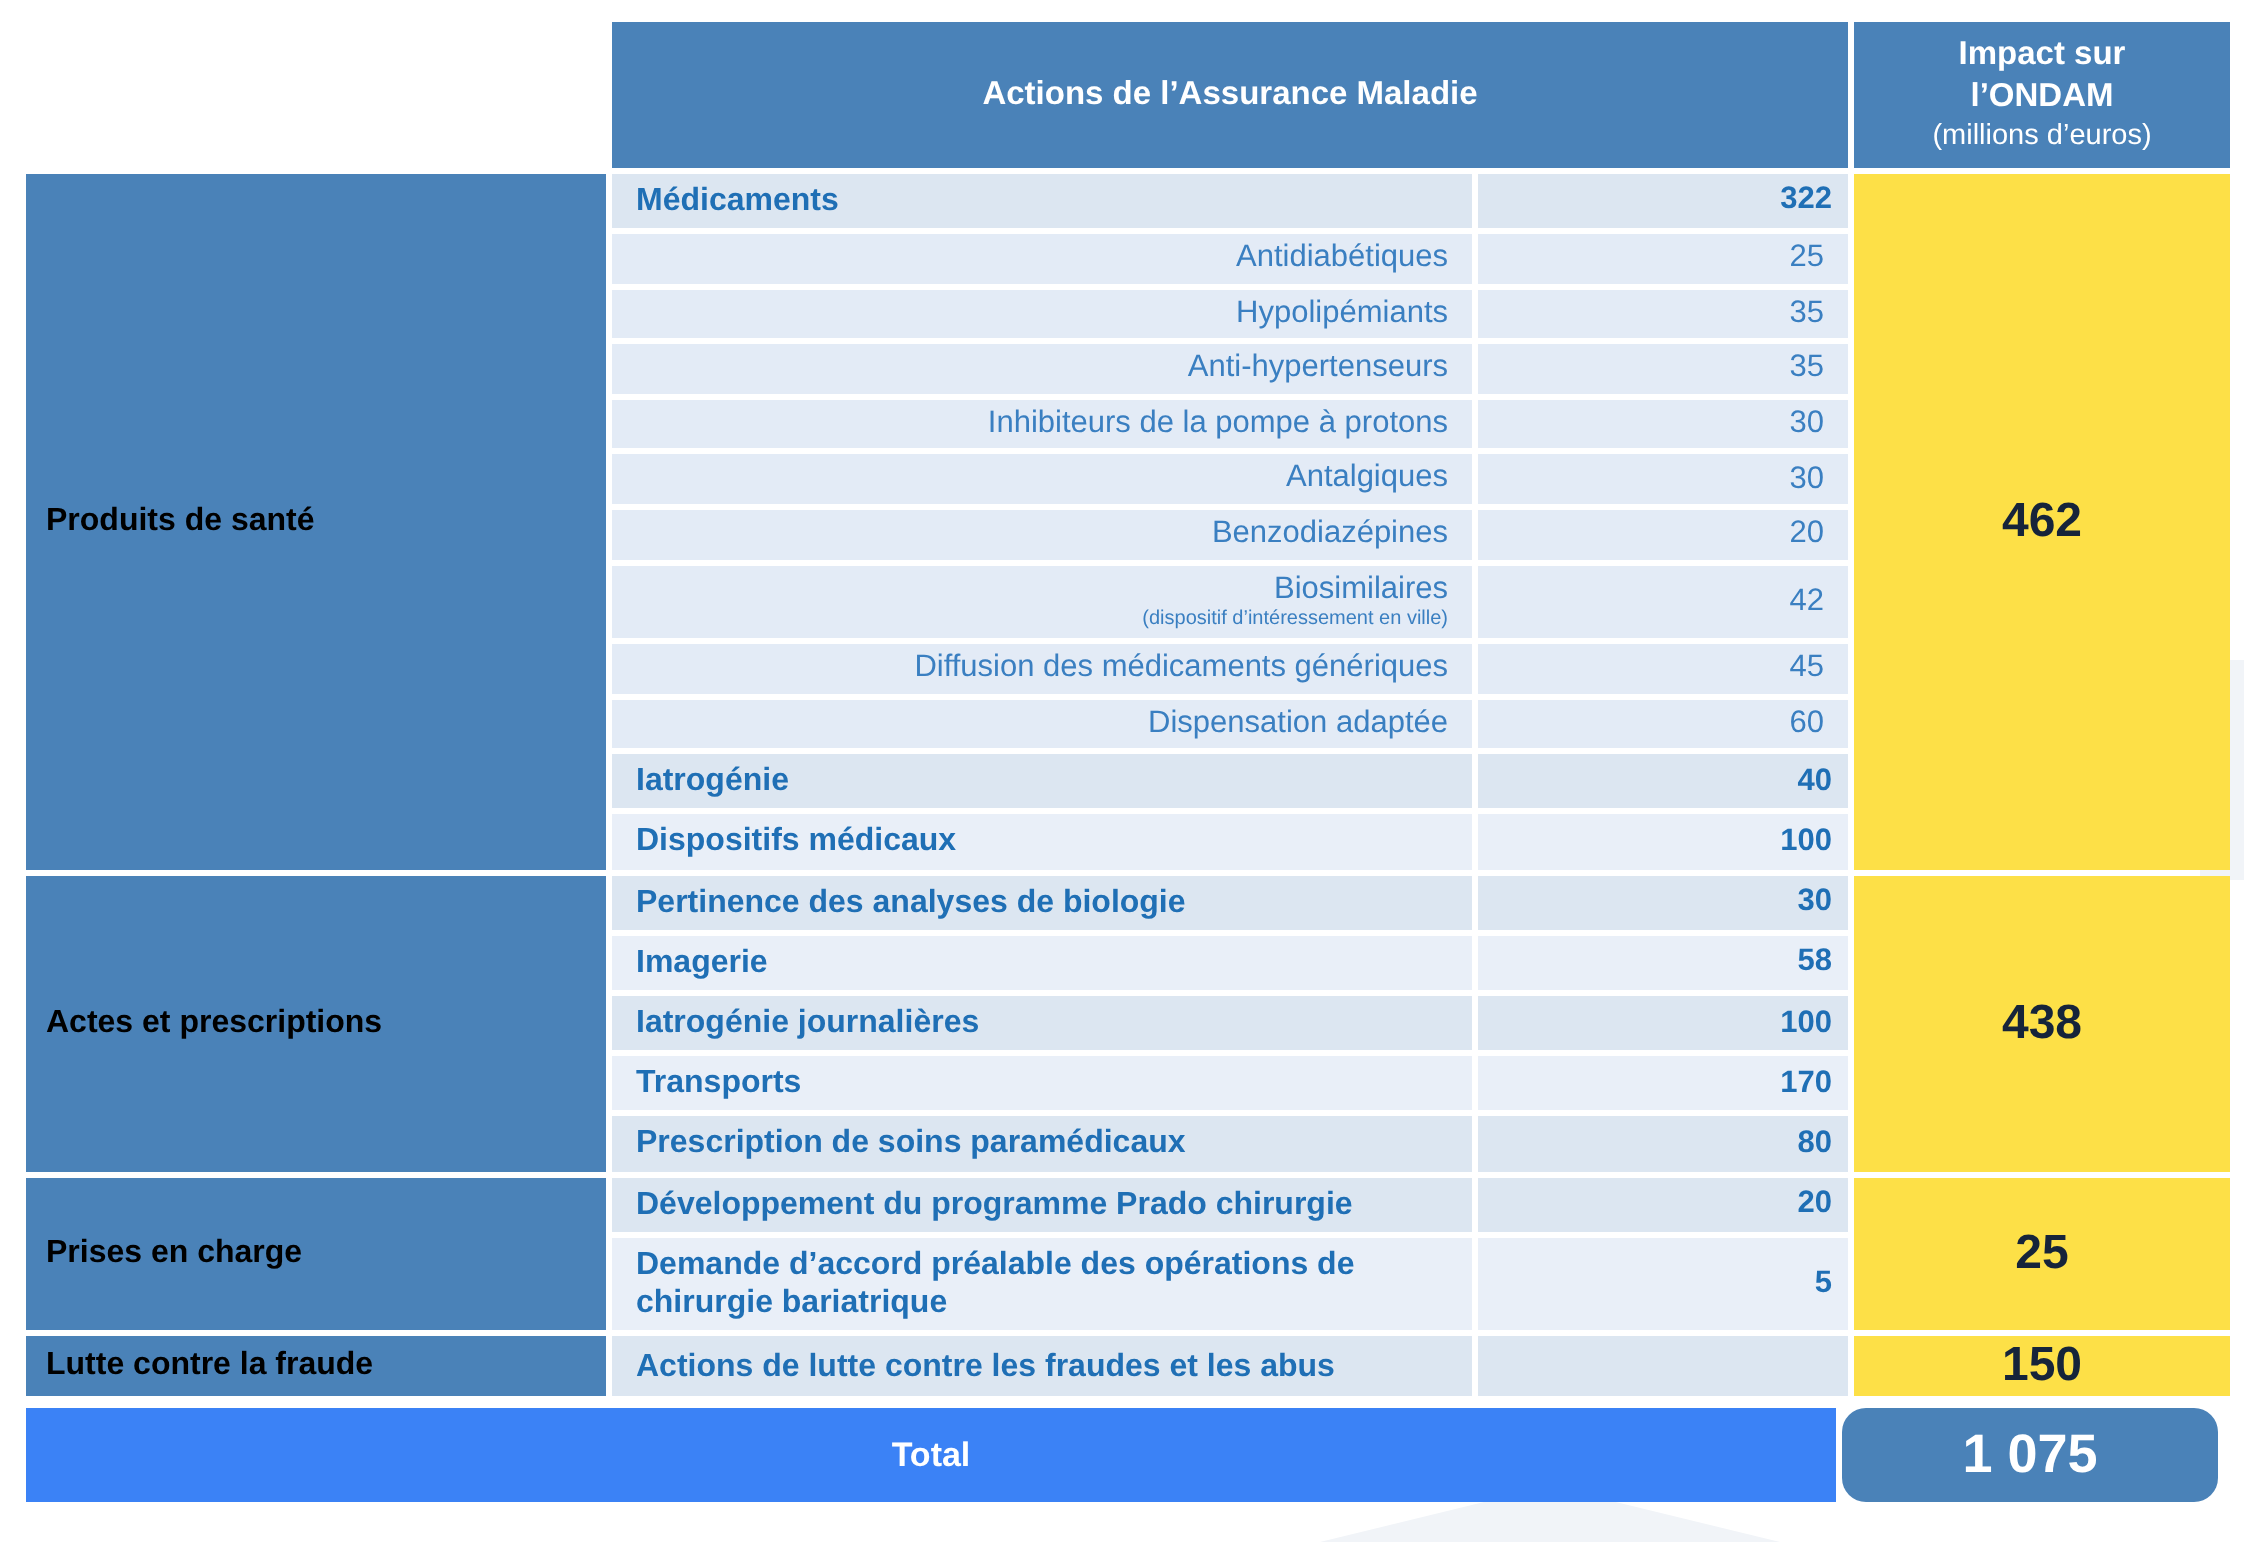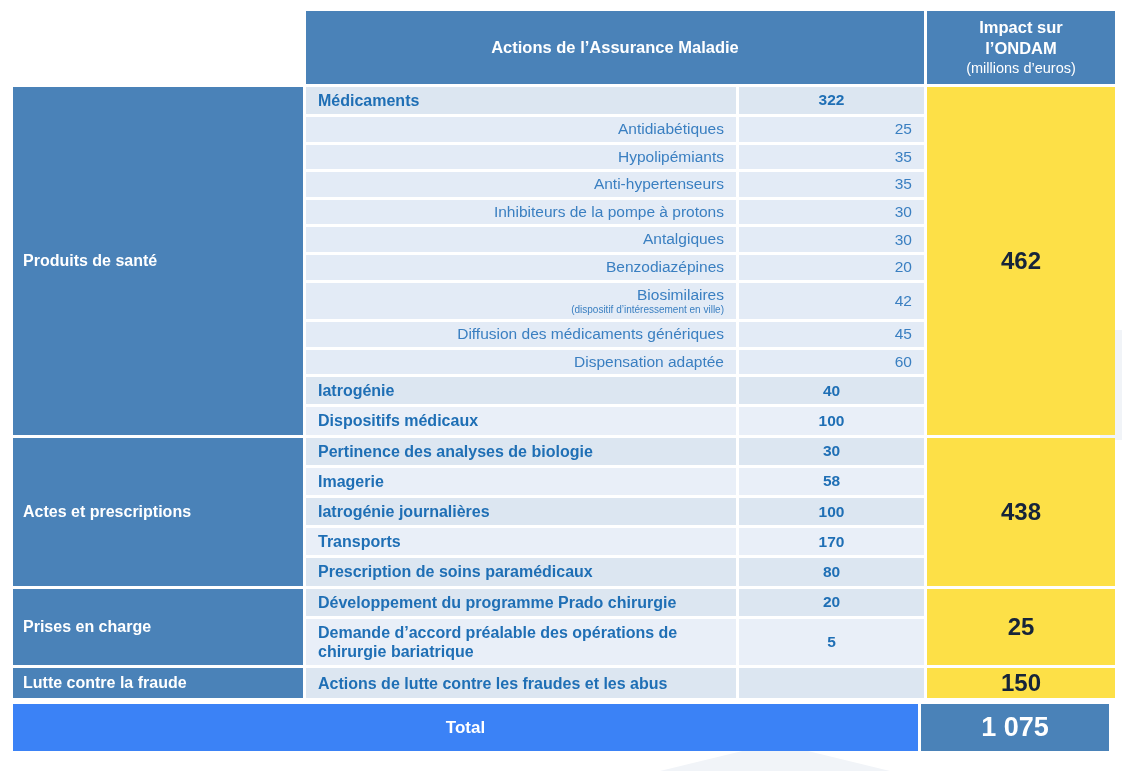--- a/index.html
+++ b/index.html
@@ -58,21 +58,21 @@
   .hdr .sub {
     font-weight: normal;
     font-size: 14.5px;
   }
   .hdr-blank {
     background: #ffffff;
   }
 
   .cat {
     background: #4a82b8;
-    color: #ffffff;
+    color: #000000;
     font-weight: bold;
     font-size: 16px;
     text-align: left;
     padding: 6px 10px;
   }
 
   .act {
     background: #dce6f1;
     color: #1f6fb5;
     font-weight: bold;
@@ -81,21 +81,21 @@
     padding: 4px 12px 4px 12px;
     line-height: 1.2;
   }
   .act-alt { background: #e9eff8; }
 
   .val {
     background: #dce6f1;
     color: #1f6fb5;
     font-weight: bold;
     font-size: 15.5px;
-    text-align: center;
+    text-align: right;
     padding: 4px 8px 4px 8px;
   }
   .val-alt { background: #e9eff8; }
 
   
   .sub-act {
     background: #e3ebf6;
     color: #3a7fc1;
     font-weight: normal;
     font-size: 15.5px;
@@ -132,20 +132,21 @@
     text-align: center;
     padding: 8px 0;
   }
   .total-val {
     background: #4a82b8;
     color: #ffffff;
     font-weight: bold;
     font-size: 27px;
     text-align: center;
     padding: 8px 0;
+    border-radius: 12px;
   }
 </style>
 </head>
 <body>
 
 <div class="wm wm1"></div>
 <div class="wm wm2"></div>
 <div class="wm wm3"></div>
 
 <div class="wrap">

